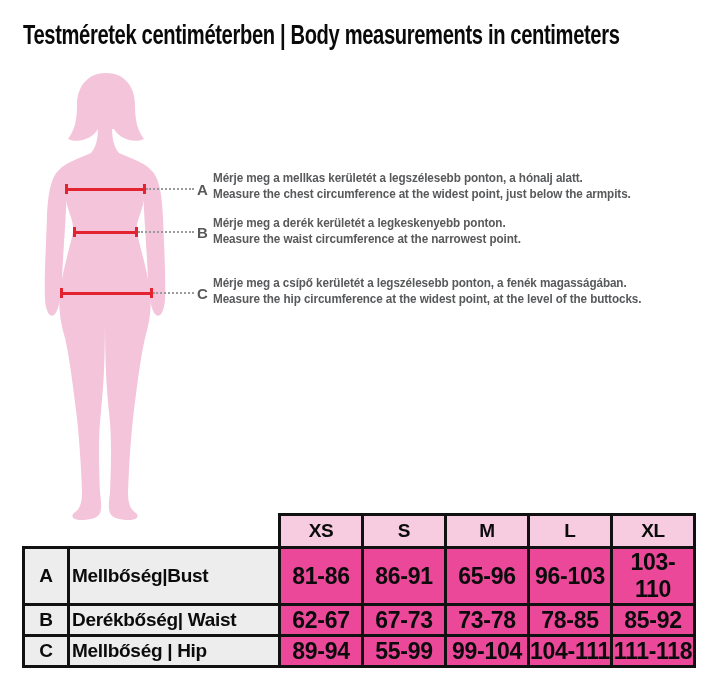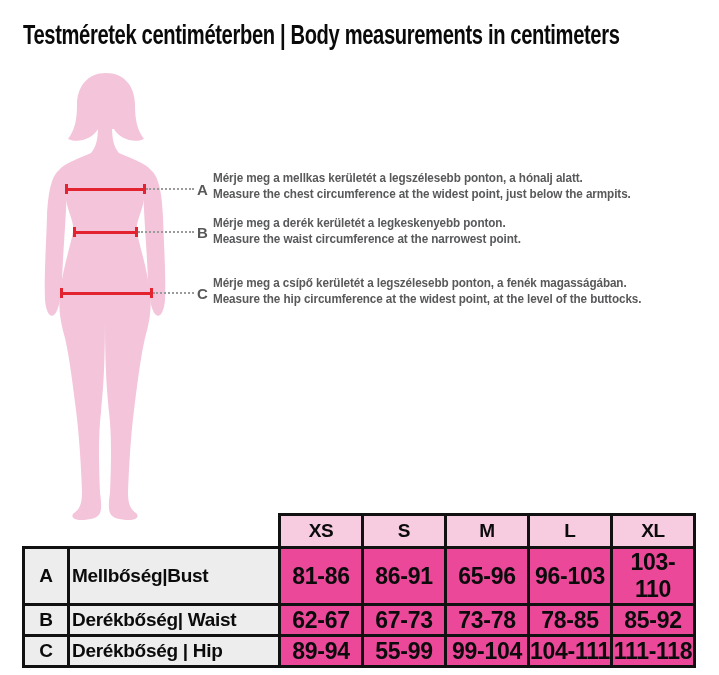--- a/index.html
+++ b/index.html
@@ -225,21 +225,21 @@
       <td class="letter">B</td>
       <td class="label">Derékbőség| Waist</td>
       <td class="val">62-67</td>
       <td class="val">67-73</td>
       <td class="val">73-78</td>
       <td class="val">78-85</td>
       <td class="val">85-92</td>
     </tr>
     <tr>
       <td class="letter">C</td>
-      <td class="label">Derékbőség | Hip</td>
+      <td class="label">Mellbőség | Hip</td>
       <td class="val">89-94</td>
       <td class="val">55-99</td>
       <td class="val">99-104</td>
       <td class="val">104-111</td>
       <td class="val">111-118</td>
     </tr>
   </tbody>
     </table>
 
 </div>

